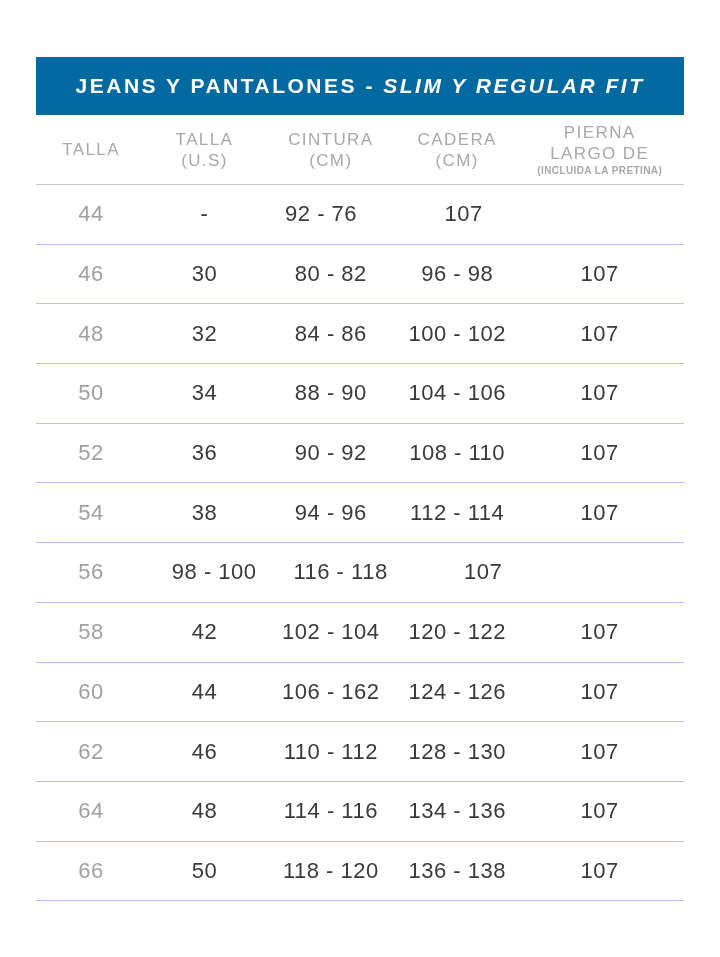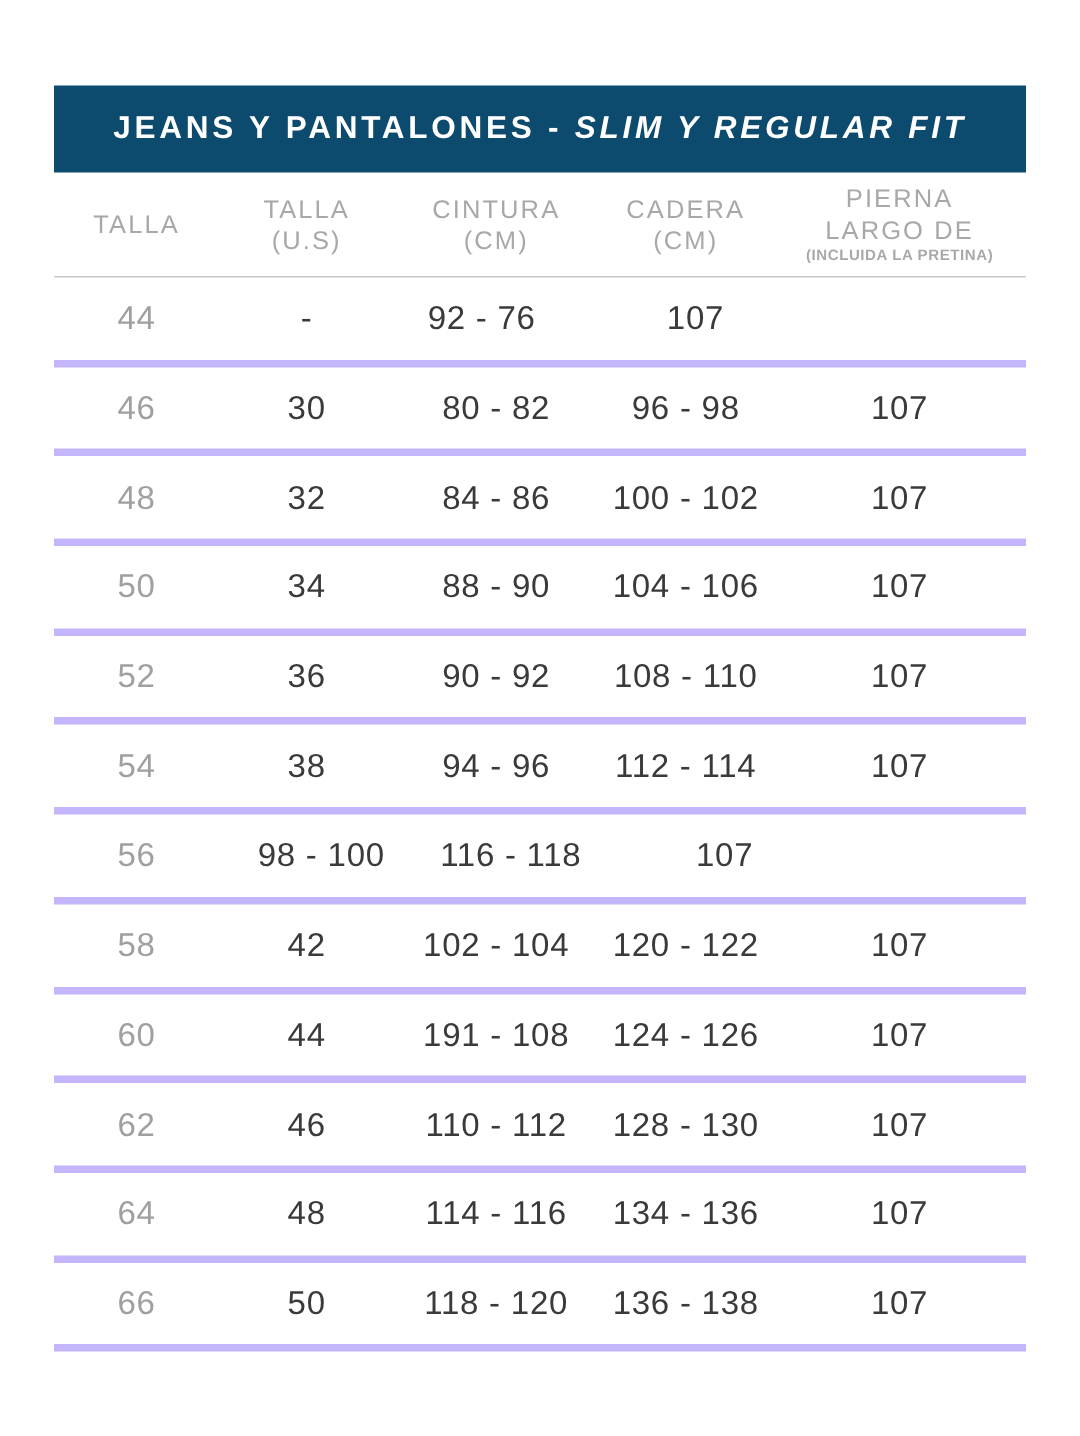--- a/index.html
+++ b/index.html
@@ -10,21 +10,21 @@
     font-family: "Liberation Sans", sans-serif;
     overflow: hidden;
   }
   .size-table {
     position: absolute;
     left: 36px; top: 57px;
     width: 648px;
   }
   .title-bar {
     height: 58px;
-    background: #0c4a6e;
+    background: #0369a1;
     display: flex;
     align-items: center;
     justify-content: center;
   }
   .title-text {
     color: #ffffff;
     font-size: 21px;
     font-weight: bold;
     letter-spacing: 2.5px;
     white-space: nowrap;
@@ -51,21 +51,21 @@
   }
   .w1 { width: 17%; }
   .w2 { width: 18%; }
   .w3 { width: 21%; }
   .w4 { width: 18%; }
   .w5 { width: 26%; }
   .data-row {
     display: flex;
     align-items: center;
     height: 59.7px;
-    border-bottom: 5px solid #c4b5fd;
+    border-bottom: 1px solid #c4b5fd;
   }
   .cell {
     text-align: center;
     font-size: 22px;
     letter-spacing: 0.5px;
     color: #3a3a3a;
     white-space: nowrap;
   }
   .cell.size { color: #a0a0a0; }
 </style>
@@ -159,21 +159,21 @@
     <div class="cell size w1">58</div>
     <div class="cell w2">42</div>
     <div class="cell w3">102 - 104</div>
     <div class="cell w4">120 - 122</div>
     <div class="cell w5">107</div>
   </div>
 
   <div class="data-row">
     <div class="cell size w1">60</div>
     <div class="cell w2">44</div>
-    <div class="cell w3">191 - 108</div>
+    <div class="cell w3">106 - 162</div>
     <div class="cell w4">124 - 126</div>
     <div class="cell w5">107</div>
   </div>
 
   <div class="data-row">
     <div class="cell size w1">62</div>
     <div class="cell w2">46</div>
     <div class="cell w3">110 - 112</div>
     <div class="cell w4">128 - 130</div>
     <div class="cell w5">107</div>

